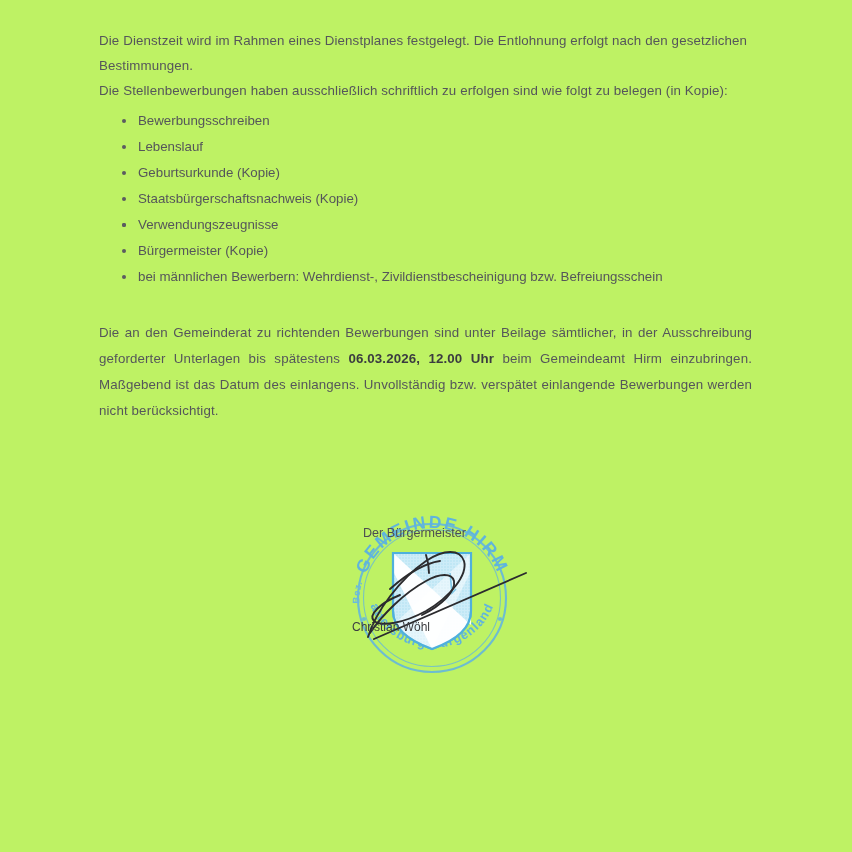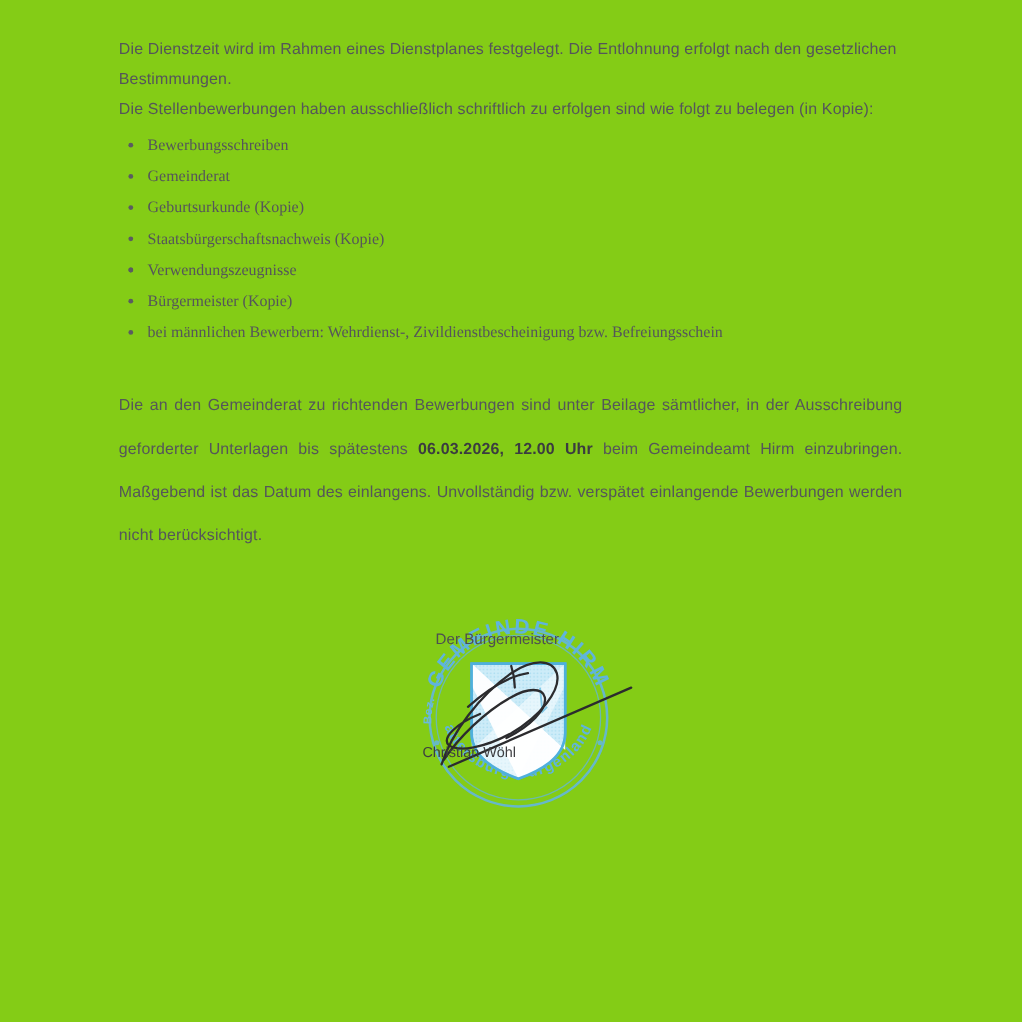--- a/index.html
+++ b/index.html
@@ -13,21 +13,21 @@
     position: relative;
     overflow: hidden;
     font-family: "Liberation Sans", sans-serif;
     color: #55565a;
     -webkit-font-smoothing: antialiased;
   }
 
   .page {
     position: absolute;
     inset: 0;
-    background: #84cc16;
+    background: #bef264;
   }
 
   .content {
     position: absolute;
     left: 99px;
     top: 28px;
     width: 653px;
   }
 
   .para {
@@ -40,24 +40,23 @@
 
   .para-1 {
     margin-bottom: 0;
   }
 
   .para-2 {
   }
 
   .doc-list {
     list-style: none;
-    margin: 0;
+    margin: 15px;
     padding: 0;
     margin-top: 5px;
-    font-family: Liberation Serif, serif;
   }
 
   .doc-list li {
     position: relative;
     padding-left: 24px;
     font-size: 13.3px;
     line-height: 26px;
     color: #55565a;
   }
 
@@ -68,21 +67,21 @@
     width: 4px;
     height: 4px;
     border-radius: 50%;
     background: #5b5c60;
   }
 
   .para-3 {
     margin-top: 30px;
     text-align: justify;
     text-justify: inter-word;
-    line-height: 36px;
+    line-height: 26px;
   }
   .para-3 b {
     color: #3b3c40;
     font-weight: bold;
   }
 
   
   .sig-block {
     position: absolute;
     left: 330px;
@@ -151,21 +150,21 @@
 
     <p class="para para-2">Die Stellenbewerbungen haben ausschließlich schriftlich zu erfolgen sind wie folgt zu belegen (in Kopie):</p>
 
     <ul class="doc-list">
       <li>
         <span class="bullet"></span>
         <span>Bewerbungsschreiben</span>
       </li>
       <li>
         <span class="bullet"></span>
-        <span>Gemeinderat</span>
+        <span>Lebenslauf</span>
       </li>
       <li>
         <span class="bullet"></span>
         <span>Geburtsurkunde (Kopie)</span>
       </li>
       <li>
         <span class="bullet"></span>
         <span>Staatsbürgerschaftsnachweis (Kopie)</span>
       </li>
       <li>

